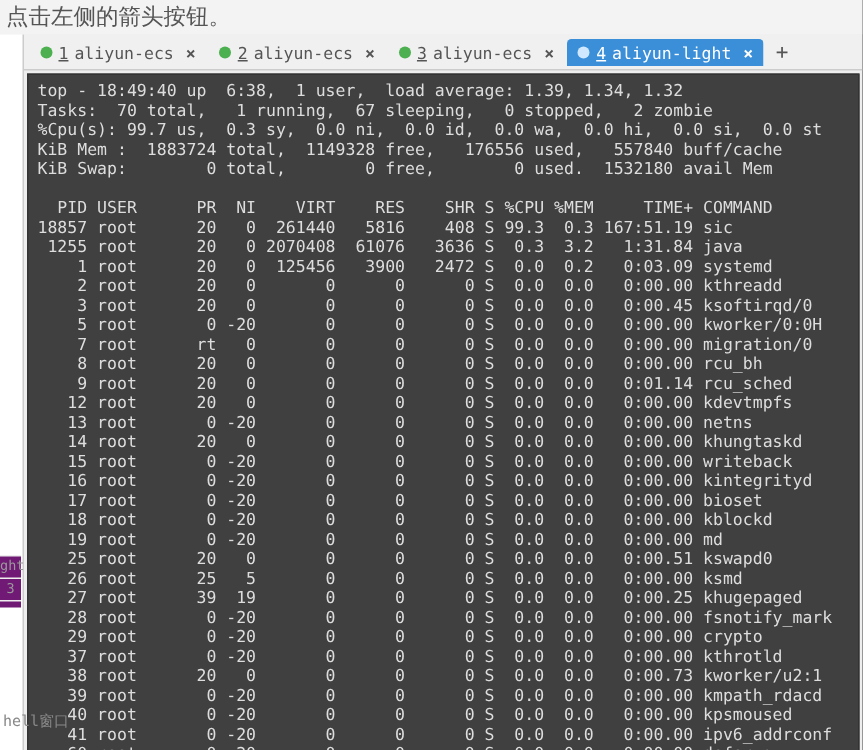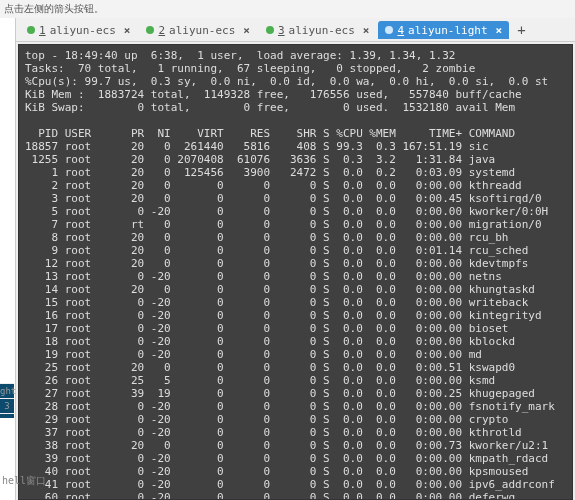--- a/index.html
+++ b/index.html
@@ -4,21 +4,21 @@
 <style>
 * { margin: 0; padding: 0; box-sizing: border-box; }
 body {
   font-family: "Consolas", "Monaco", monospace;
   font-size: 11px;
   background: #eee;
   width: 575px;
   height: 500px;
   overflow: hidden;
 }
-.topbar { padding: 2px 4px; color: #555; font-size: 10px; background: #f3f3f3; font-family: Liberation Serif, serif; }
+.topbar { padding: 2px 4px; color: #555; font-size: 15px; background: #f3f3f3; font-family: Liberation Serif, serif; }
 .container { display: flex; height: calc(100% - 16px); }
 .sidebar {
   width: 16px;
   background: #fff;
   border-right: 1px solid #ccc;
 }
 .main { flex: 1; display: flex; flex-direction: column; overflow: hidden; }
 .tabs {
   display: flex;
   align-items: center;
@@ -70,23 +70,23 @@
 .bottom {
   position: absolute;
   bottom: 12px;
   left: 2px;
   font-size: 10px;
   color: #888;
 }
 .left-labels {
   position: absolute;
   left: 0;
-  top: 383px;
+  top: 370px;
   width: 14px;
-  background: #0c4a6e;
+  background: #701a75;
   font-size: 9px;
   color: #999;
 }
 .left-labels div { padding: 2px 0; border-top: 1px solid #eee; text-align: center; }
 </style>
 </head>
 <body>
 
 <div class="topbar">点击左侧的箭头按钮。</div>
 

